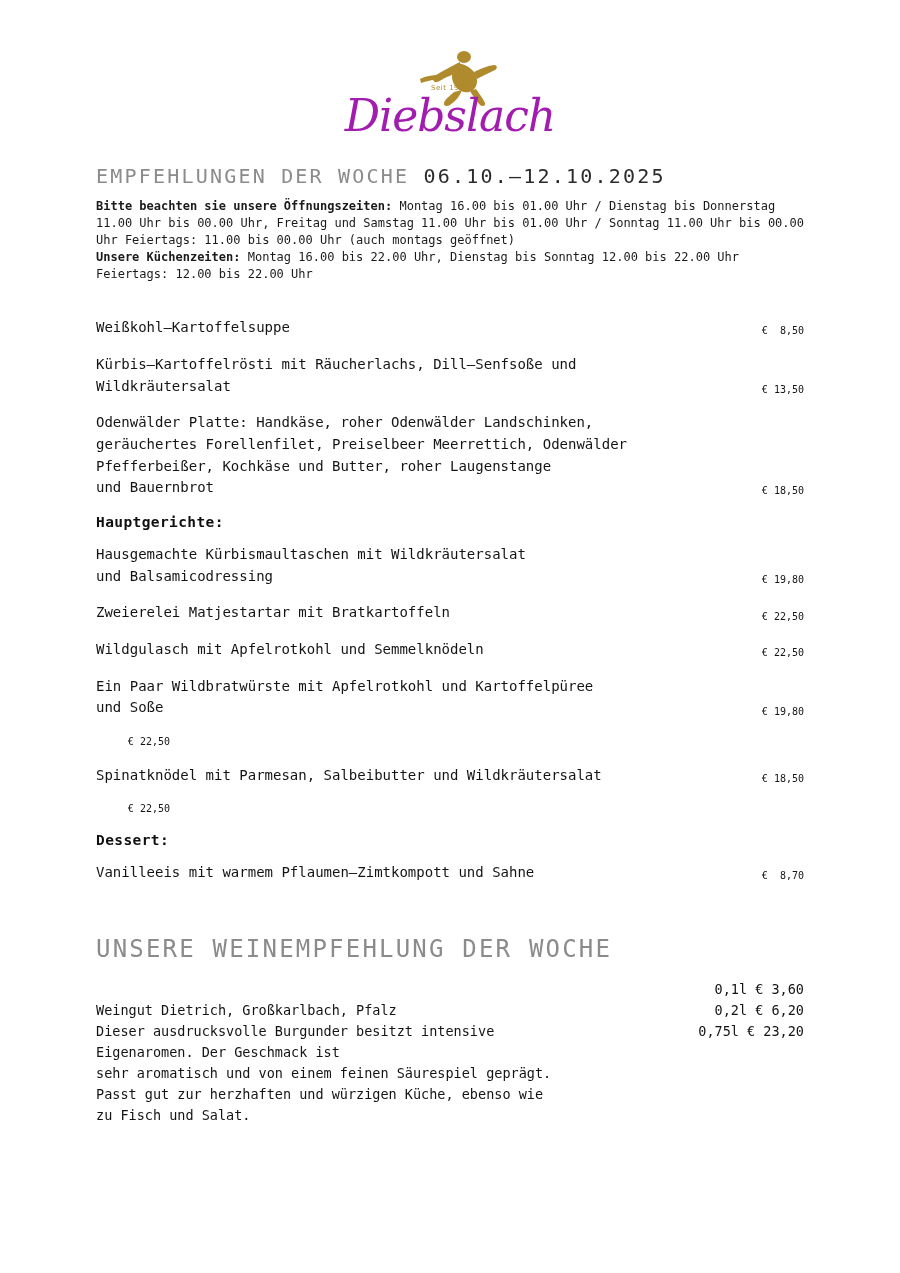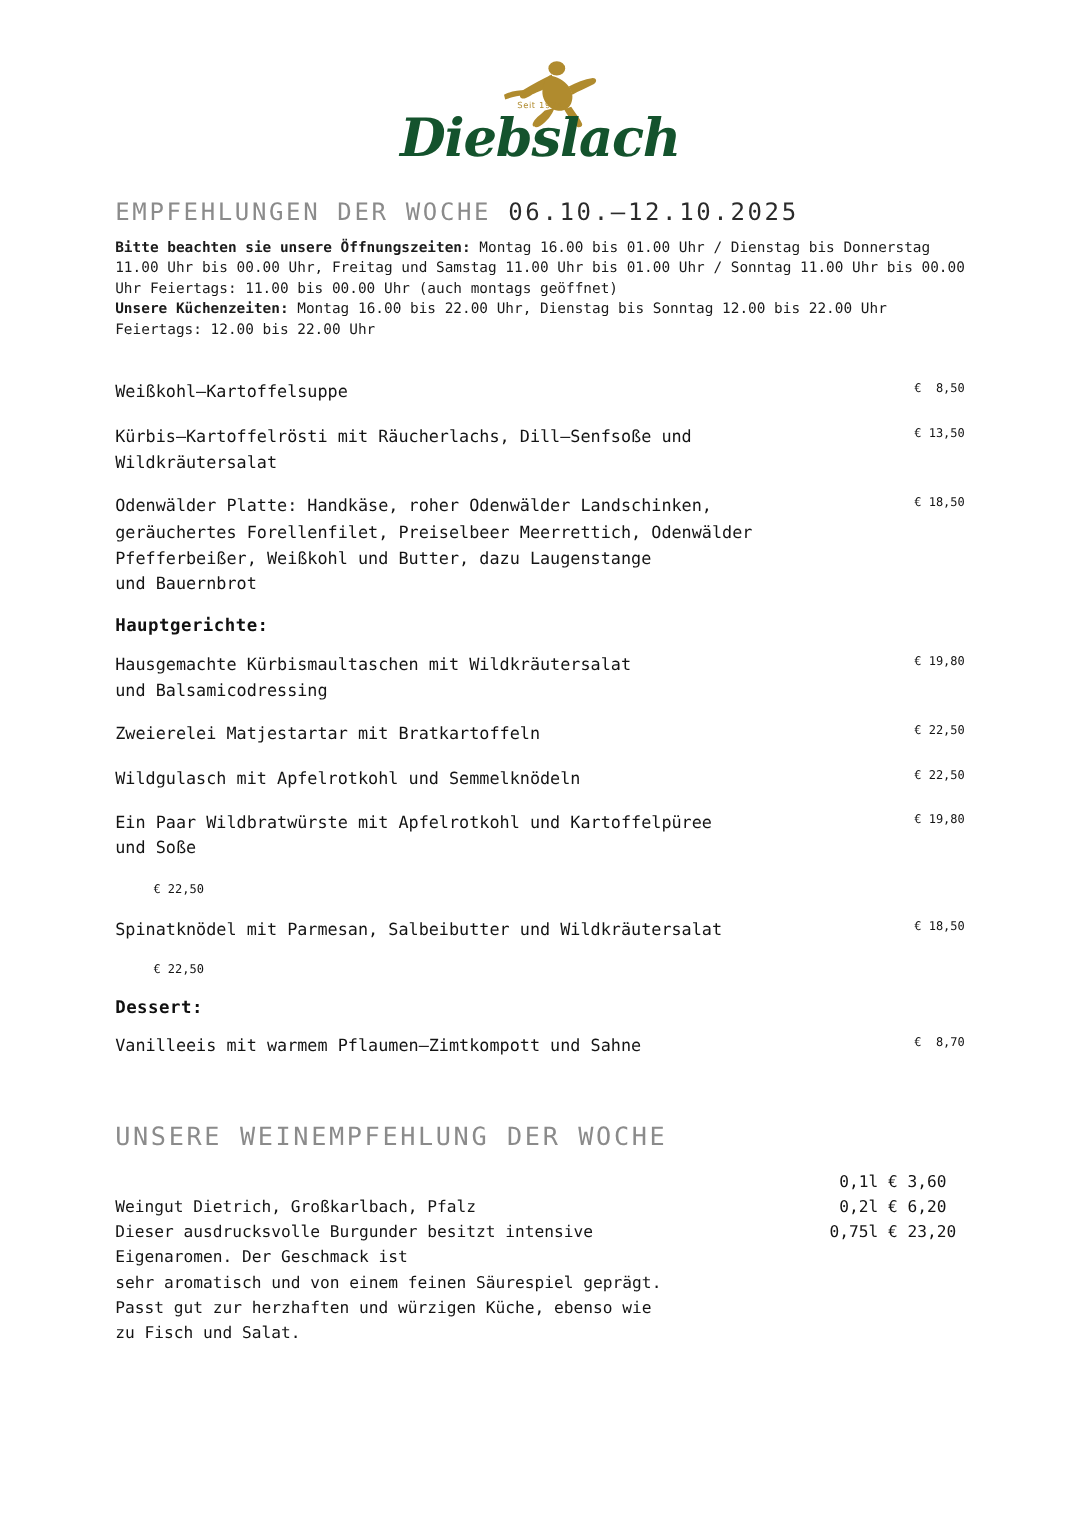--- a/index.html
+++ b/index.html
@@ -40,24 +40,24 @@
     letter-spacing: 0.5px;
     color: #b08b2e;
     margin-top: -26px;
     margin-bottom: 2px;
     position: relative;
     z-index: 3;
   }
   .logo-word {
     font-family: "DejaVu Serif", serif;
     font-style: italic;
-    font-weight: bold;
+    font-weight: normal;
     font-size: 44px;
     letter-spacing: -1px;
-    color: #14532d;
+    color: #a21caf;
     line-height: 1;
     margin-top: 2px;
   }
 
   
   .section-title {
     font-size: 20px;
     letter-spacing: 2.2px;
     color: #8b8b8b;
     font-weight: normal;
@@ -82,21 +82,21 @@
   
   .cat-title {
     font-size: 14.5px;
     font-weight: bold;
     letter-spacing: 0.4px;
     margin: 0 0 14px 0;
     color: #101010;
   }
   .item {
     display: flex;
-    align-items: flex-start;
+    align-items: flex-end;
     justify-content: space-between;
     margin-bottom: 15px;
     gap: 10px;
   }
   .item-name {
     font-size: 14px;
     line-height: 1.55;
     color: #141414;
     flex: 1 1 auto;
     white-space: pre-line;
@@ -109,21 +109,21 @@
     flex: 0 0 auto;
     text-align: right;
     min-width: 74px;
   }
 
   
   .wine-section {
     margin-top: 52px;
   }
   .wine-title {
-    font-size: 21px;
+    font-size: 24px;
     letter-spacing: 2.2px;
     color: #8b8b8b;
     font-weight: normal;
     margin: 0 0 16px 0;
   }
   .wine-body {
     display: flex;
     justify-content: space-between;
     align-items: flex-start;
     gap: 20px;
@@ -140,21 +140,21 @@
     font-size: 13.5px;
     display: block;
     margin-bottom: 1px;
   }
   .wine-prices {
     font-size: 13.5px;
     line-height: 1.55;
     color: #141414;
     white-space: pre-line;
     flex: 0 0 auto;
-    text-align: center;
+    text-align: right;
     min-width: 120px;
     padding-top: 0;
   }
 </style>
 </head>
 <body>
 
 <div class="page">
 
   <div class="logo-block">
@@ -189,21 +189,21 @@
       <div class="item-price">€  8,50</div>
     </div>
     <div class="item">
       <div class="item-name">Kürbis–Kartoffelrösti mit Räucherlachs, Dill–Senfsoße und
 Wildkräutersalat</div>
       <div class="item-price">€ 13,50</div>
     </div>
     <div class="item">
       <div class="item-name">Odenwälder Platte: Handkäse, roher Odenwälder Landschinken,
 geräuchertes Forellenfilet, Preiselbeer Meerrettich, Odenwälder
-Pfefferbeißer, Weißkohl und Butter, dazu Laugenstange
+Pfefferbeißer, Kochkäse und Butter, roher Laugenstange
 und Bauernbrot</div>
       <div class="item-price">€ 18,50</div>
     </div>
   </div>
 
   <div>
     <h2 class="cat-title">Hauptgerichte:</h2>
 
     <div class="item">
       <div class="item-name">Hausgemachte Kürbismaultaschen mit Wildkräutersalat

